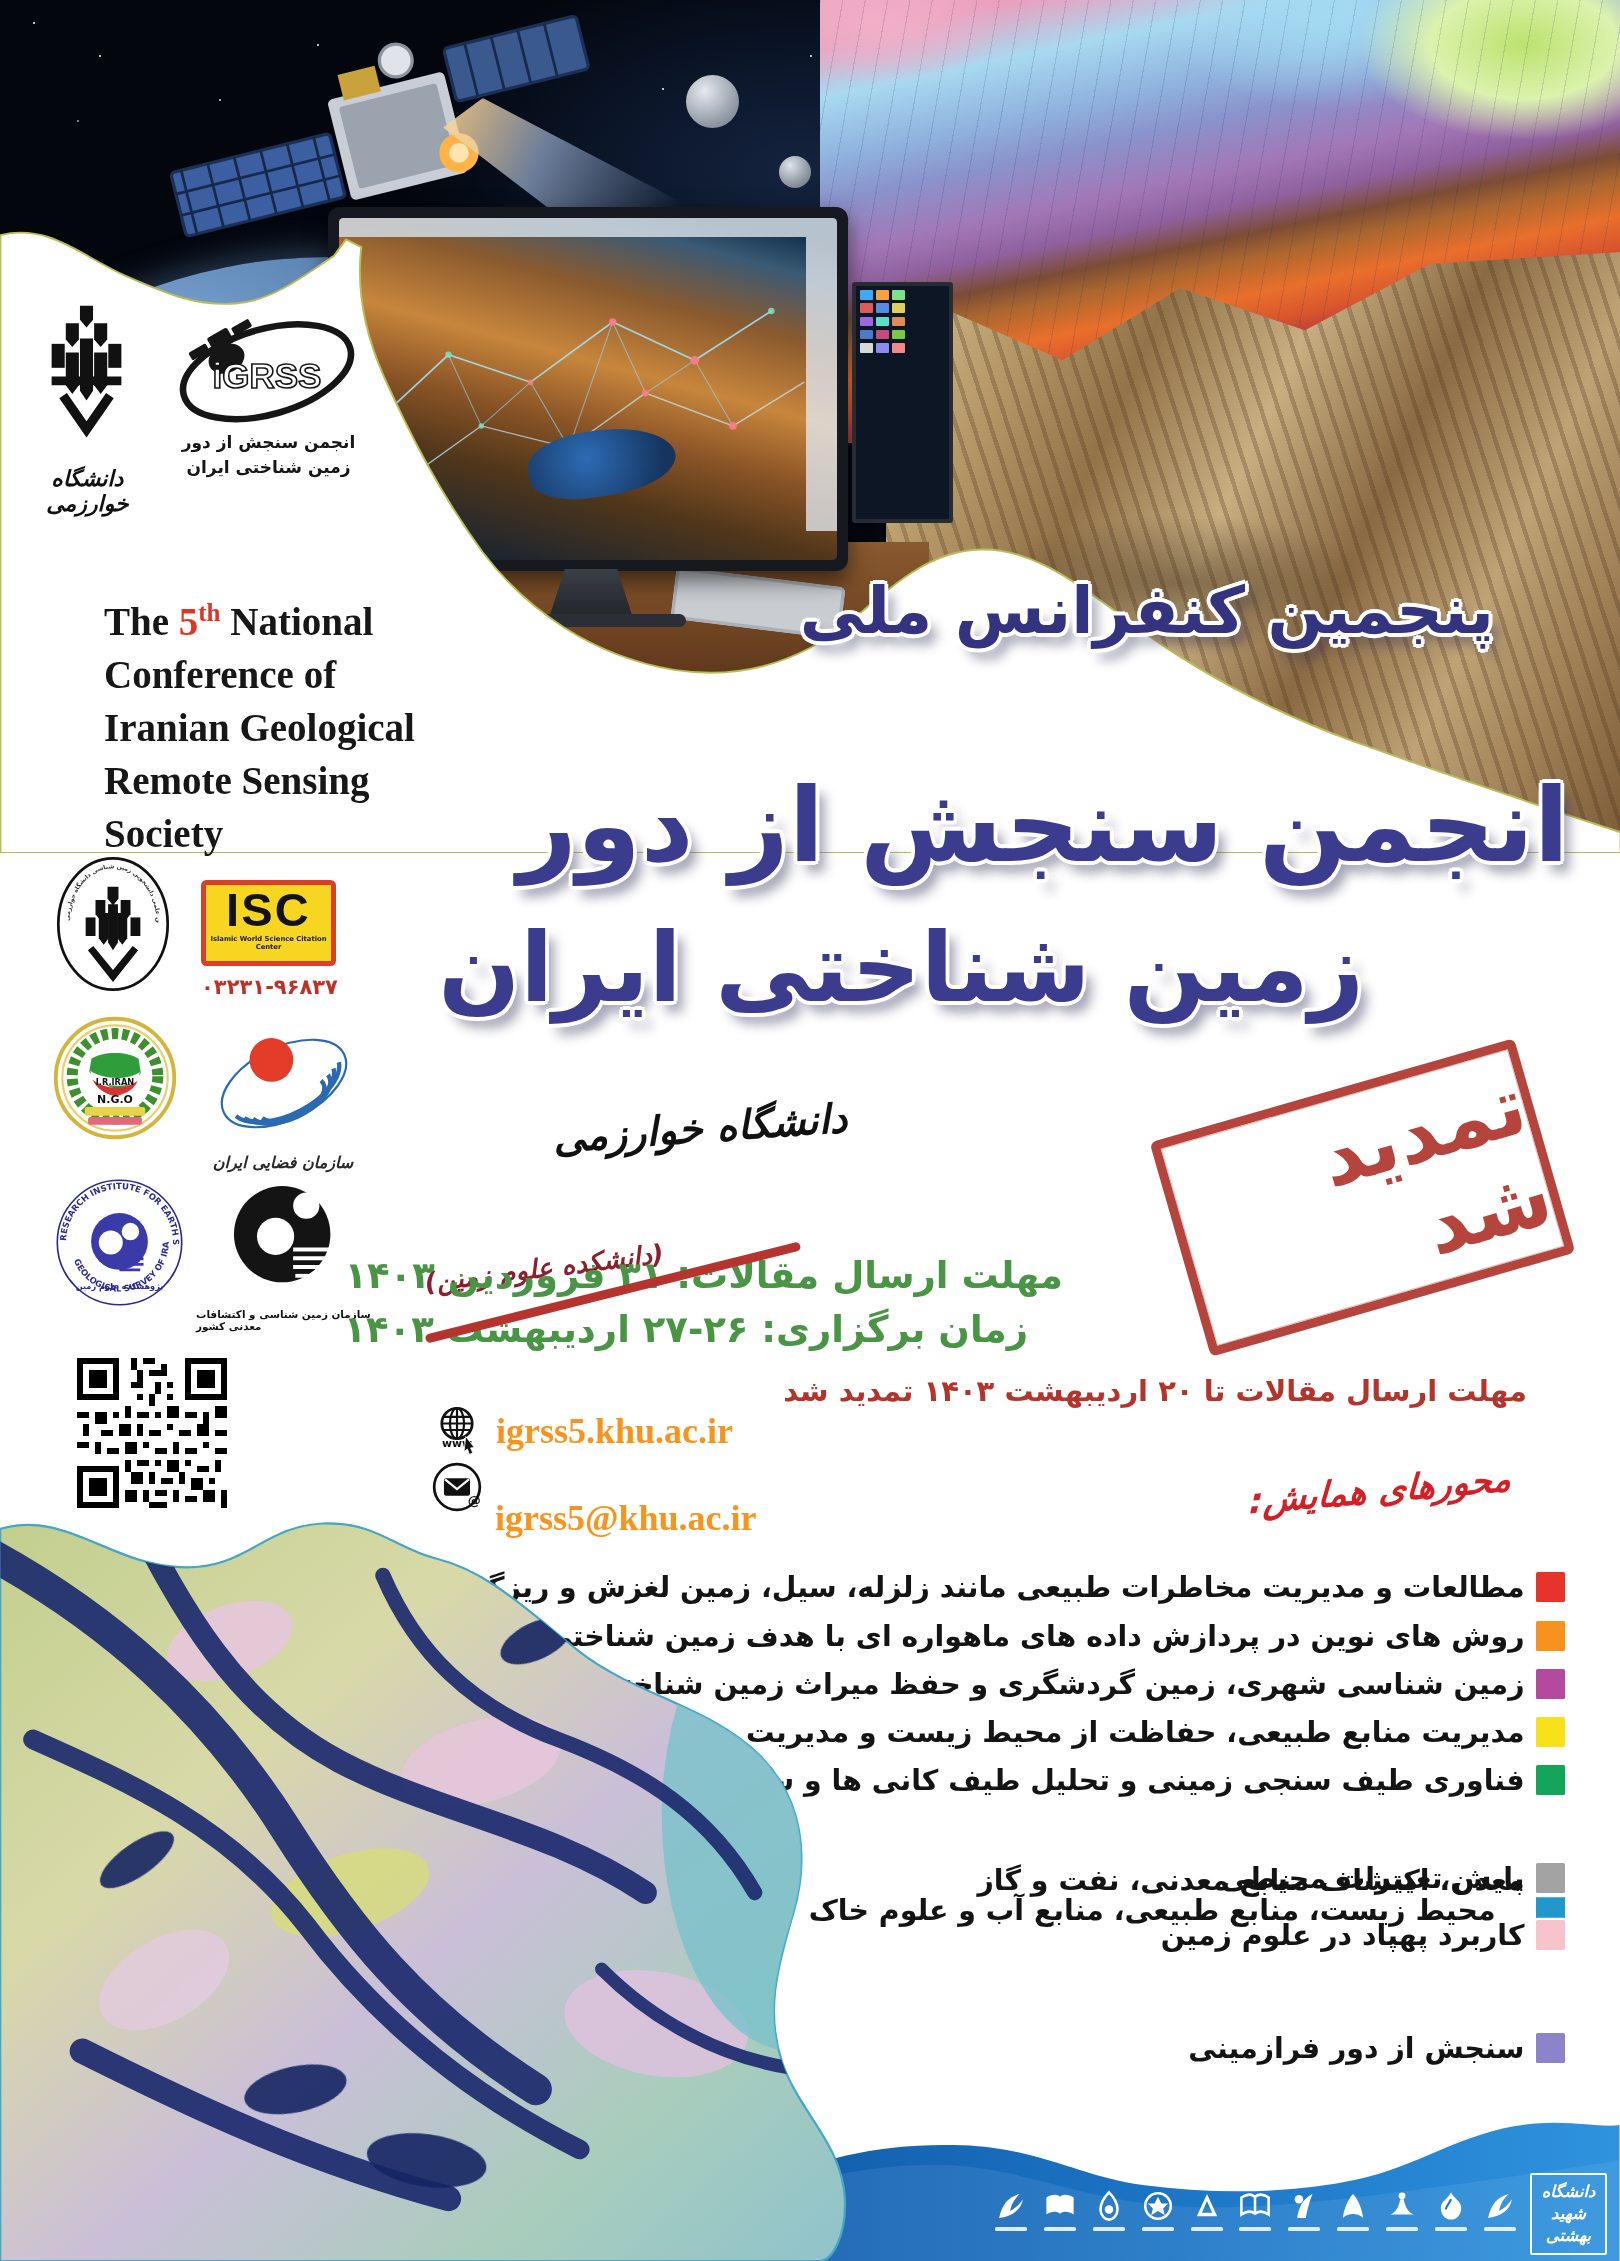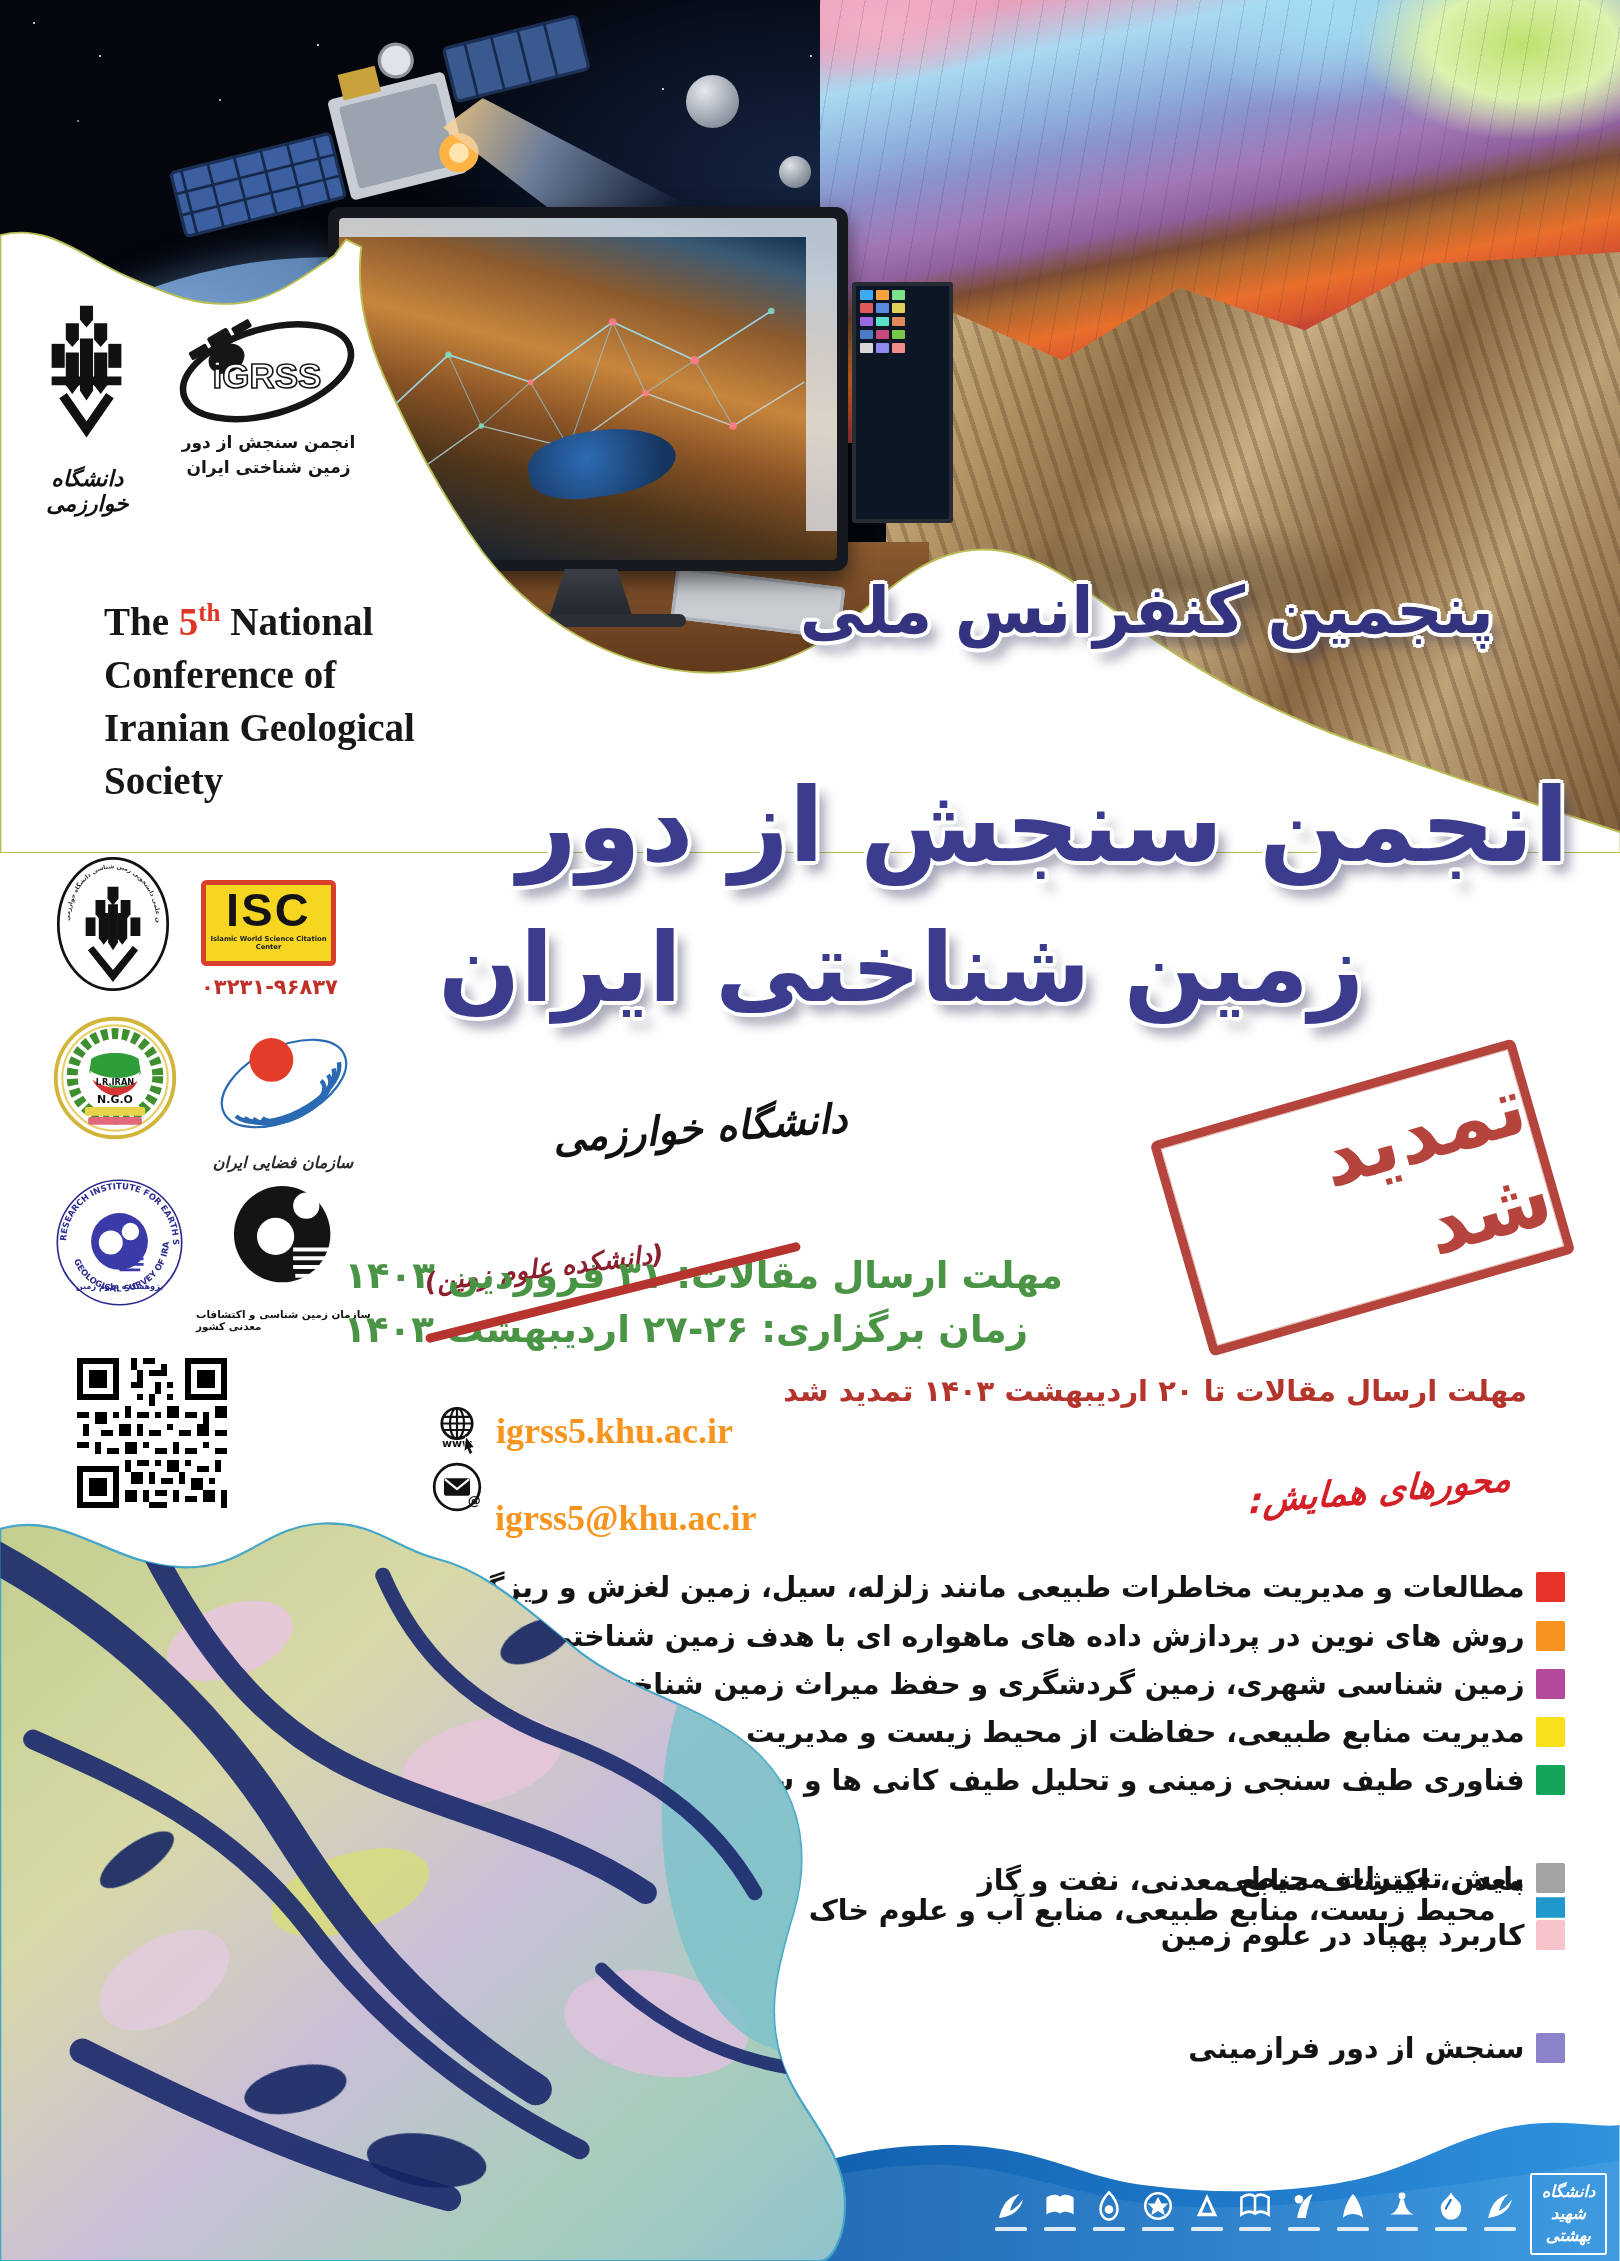--- a/index.html
+++ b/index.html
@@ -257,20 +257,21 @@
     <text x="170" y="150" text-anchor="middle" font-size="64" font-weight="bold" font-family="Liberation Sans,sans-serif" fill="#ffffff" stroke="#161616" stroke-width="3">iGRSS</text>
   </svg>
 </div>
 <div class="abs fa" style="left:181px;top:432px;width:175px;text-align:center;font-size:17px;font-weight:800;color:#161616;">انجمن سنجش از دور</div>
 <div class="abs fa" style="left:181px;top:457px;width:175px;text-align:center;font-size:17px;font-weight:800;color:#161616;">زمین شناختی ایران</div>
 
 <div id="english-title" class="abs">
   <div><span>The </span><span class="red"><span>5</span><sup>th</sup></span><span> National</span></div>
   <div>Conference of</div>
   <div>Iranian Geological</div>
+  <div>Remote Sensing</div>
   <div>Society</div>
 </div>
 
 <div id="pt1" class="abs fa outlined">پنجمین کنفرانس ملی</div>
 <div id="pt2" class="abs fa outlined">انجمن سنجش از دور</div>
 <div id="pt3" class="abs fa outlined">زمین شناختی ایران</div>
 
 <div class="abs" style="left:55px;top:854px;width:116px;height:140px;">
   <svg width="116" height="140" viewBox="0 0 212 256">
     <ellipse cx="106" cy="128" rx="100" ry="120" fill="#fff" stroke="#111" stroke-width="5"></ellipse>

